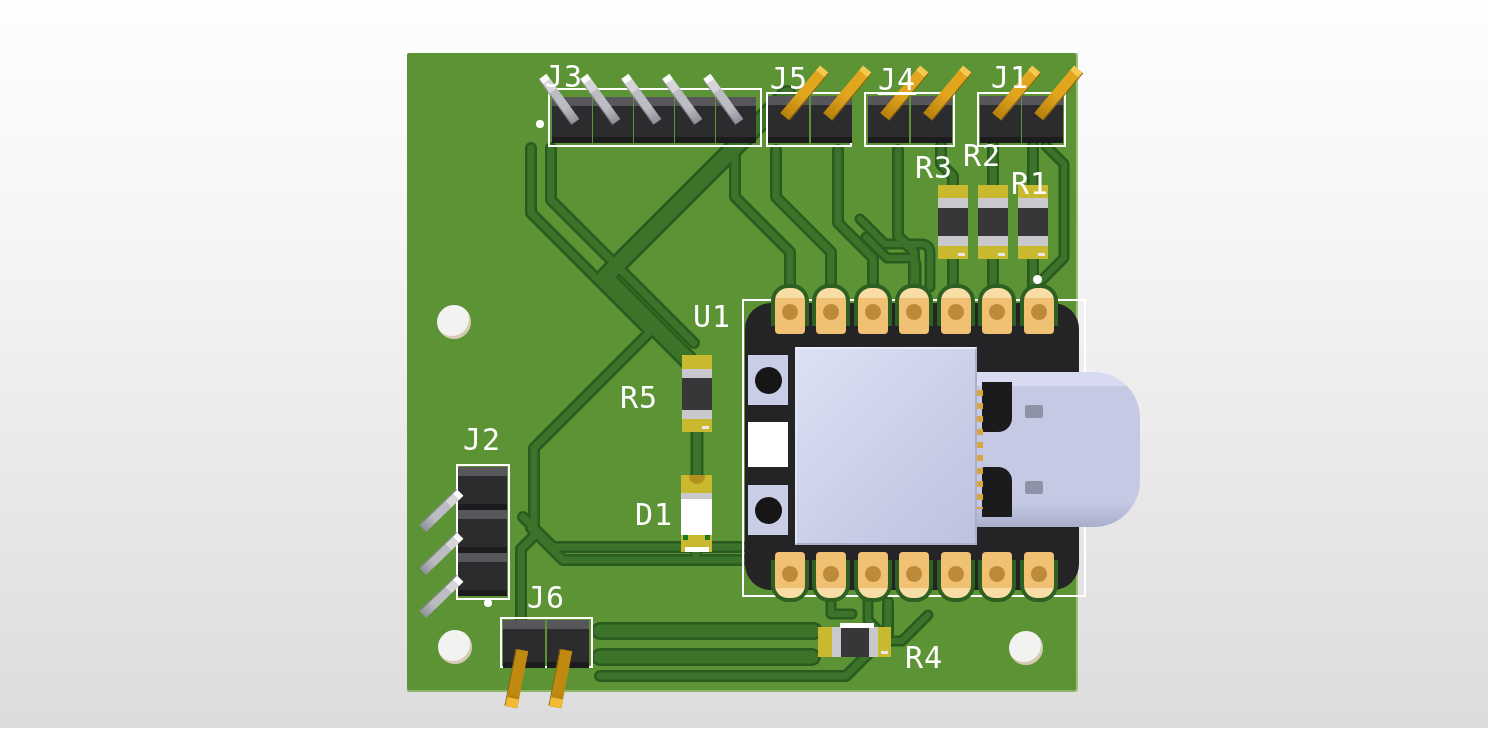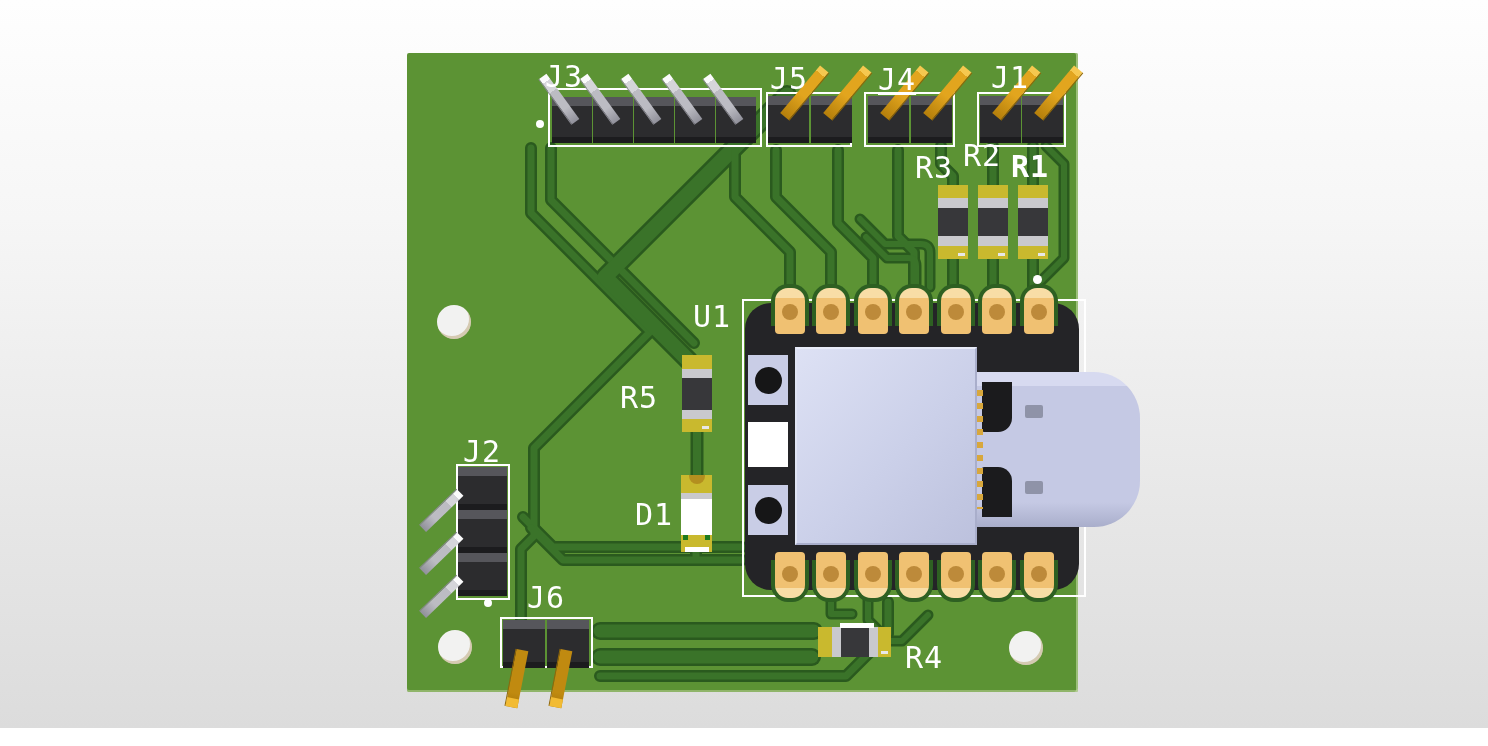--- a/index.html
+++ b/index.html
@@ -144,25 +144,25 @@
       <div class="tab" style="left:48px;top:33px;"></div>
       <div class="tab" style="left:48px;bottom:33px;"></div>
     </div>
 
     <div class="label" style="left:138px;top:9px;">J3</div>
     <div class="label" style="left:363px;top:11px;">J5</div>
     <div class="label" style="left:471px;top:12px;text-decoration:underline;">J4</div>
     <div class="label" style="left:584px;top:10px;">J1</div>
     <div class="label" style="left:508px;top:100px;">R3</div>
     <div class="label" style="left:556px;top:88px;">R2</div>
-    <div class="label" style="left:604px;top:99px;font-weight:bold;">R1</div>
+    <div class="label" style="left:604px;top:116px;">R1</div>
     <div class="label" style="left:286px;top:249px;">U1</div>
     <div class="label" style="left:213px;top:330px;">R5</div>
     <div class="label" style="left:228px;top:447px;">D1</div>
-    <div class="label" style="left:56px;top:372px;margin-top:12px;">J2</div>
+    <div class="label" style="left:56px;top:372px;">J2</div>
     <div class="label" style="left:120px;top:530px;">J6</div>
     <div class="label" style="left:498px;top:574px;margin-top:16px;">R4</div>
 
     <div id="built"></div>
   <div class="hblock" style="left:145px;top:44px;width:40px;height:46px;"></div>
       <div class="pin-silver" style="left:160px;top:14px;transform-origin:50% 90%;transform:rotate(-36deg);"></div>
       <div class="hblock" style="left:186px;top:44px;width:40px;height:46px;"></div>
       <div class="pin-silver" style="left:201px;top:14px;transform-origin:50% 90%;transform:rotate(-36deg);"></div>
       <div class="hblock" style="left:227px;top:44px;width:40px;height:46px;"></div>
       <div class="pin-silver" style="left:242px;top:14px;transform-origin:50% 90%;transform:rotate(-36deg);"></div>

